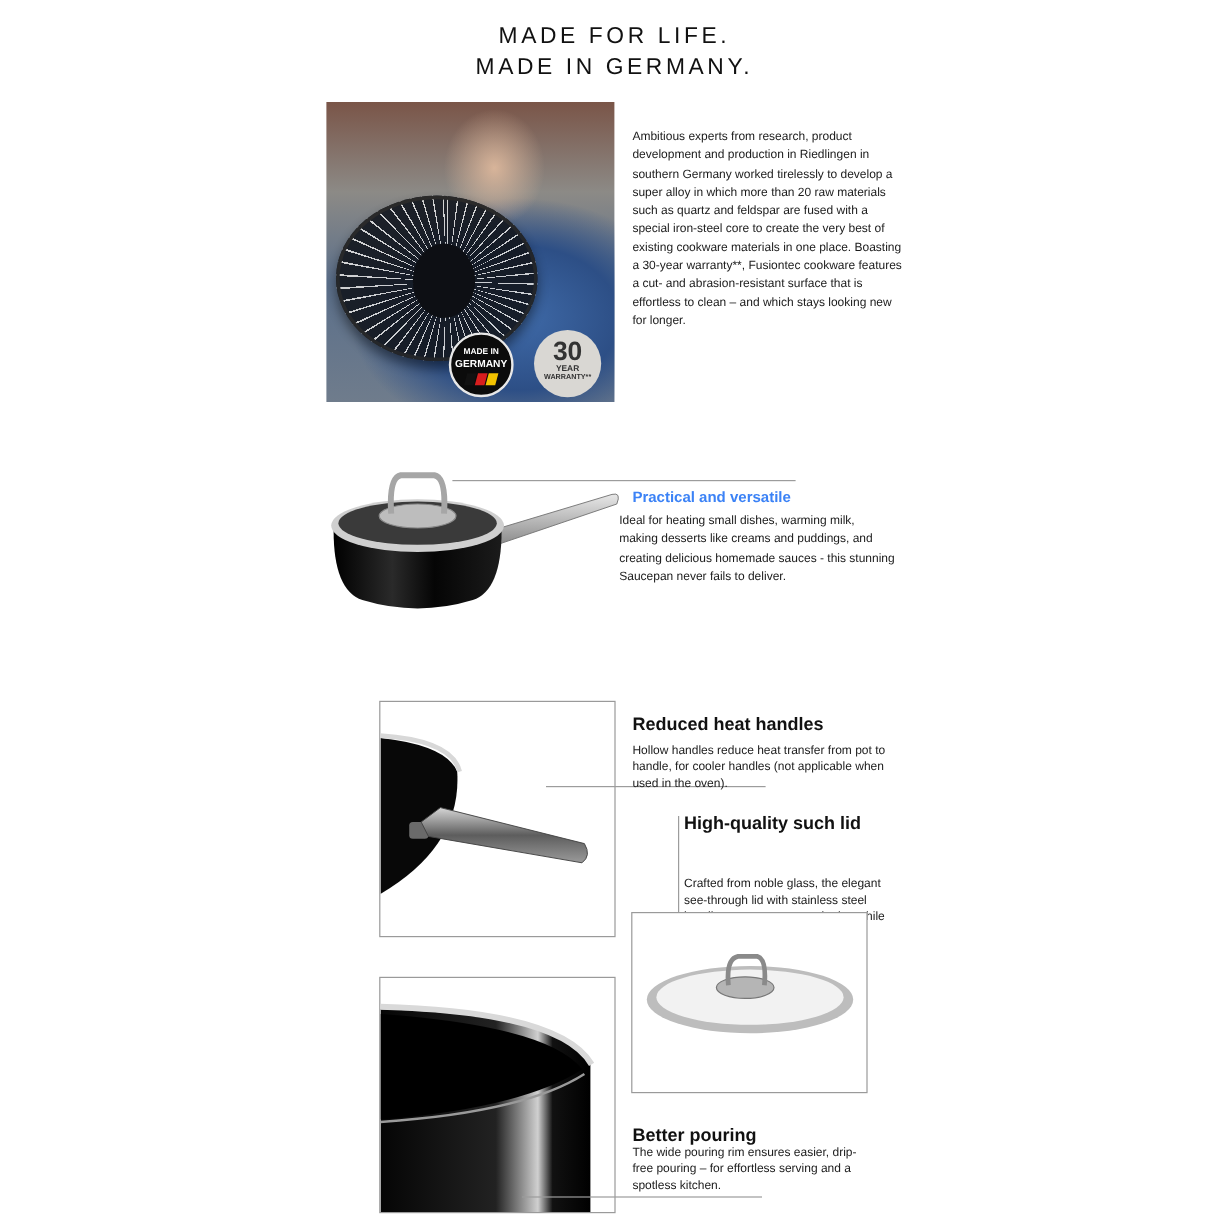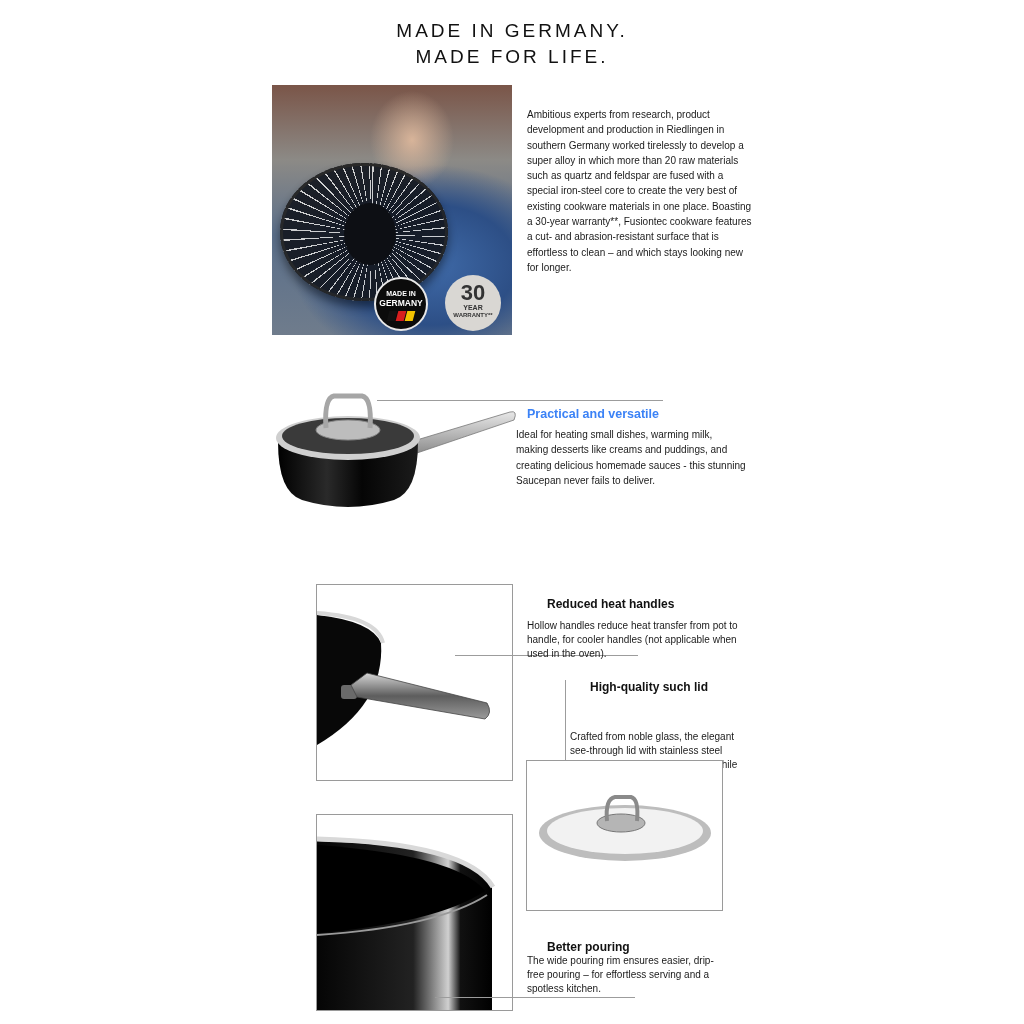--- a/index.html
+++ b/index.html
@@ -2,21 +2,21 @@
 <html><head>
 <meta charset="utf-8">
 <style>
   html, body { margin:0; padding:0; background:#ffffff; }
   body { width:1024px; height:1024px; position:relative; overflow:hidden;
          font-family:"Liberation Sans", "DejaVu Sans", sans-serif; color:#1a1a1a; }
   .abs { position:absolute; }
   .headline { left:0; width:1024px; top:18px; text-align:center; font-size:19px;
               letter-spacing:3px; line-height:26px; color:#111; font-weight:400; }
   .para { font-size:10px; line-height:15.3px; color:#1a1a1a; }
-  .feat-title { font-weight:700; font-size:12px; line-height:14px; color:#111;margin-left:20px; }
+  .feat-title { font-weight:700; font-size:15px; line-height:14px; color:#111; }
   .big-title { font-weight:700; font-size:12.5px; line-height:18px; color:#3b82f6; }
   .frame { border:1px solid #9a9a9a; background:#fff; overflow:hidden; box-sizing:border-box; }
   .hline { height:1px; background:#9c9c9c; }
   .vline { width:1px; background:#9c9c9c; }
   .photo { overflow:hidden;
     background:
       radial-gradient(ellipse 60px 70px at 140px 55px, rgba(230,190,160,0.85), rgba(180,140,110,0.0) 70%),
       radial-gradient(ellipse 140px 100px at 160px 180px, #3f6aa8 0%, #2d4f86 60%, rgba(40,70,120,0) 100%),
       linear-gradient(180deg, #7a5548 0%, #8c8a86 30%, #5b6f8a 60%, #6f7c8c 100%); }
   .pan-disc { left:8px; top:78px; width:168px; height:138px; border-radius:50%;
@@ -32,22 +32,22 @@
   .badge-30 { left:173px; top:190px; width:56px; height:56px; border-radius:50%; background:#d9d7d3;
     color:#333; text-align:center; }
   .badge-30 .n { font-size:22px; font-weight:700; line-height:22px; margin-top:7px; }
   .badge-30 .y { font-size:7px; font-weight:700; line-height:8px; }
   .badge-30 .w { font-size:6px; font-weight:700; line-height:7px; }
 </style>
 </head>
 <body>
 
 <div class="abs headline">
+  <div>MADE FOR LIFE.</div>
   <div>MADE IN GERMANY.</div>
-  <div>MADE FOR LIFE.</div>
 </div>
 
 <div class="abs photo" style="left:272px; top:85px; width:240px; height:250px;">
   <div class="abs pan-disc"></div>
   <div class="abs pan-center"></div>
   <div class="abs badge-de">
     <div class="t1">MADE IN</div>
     <div class="t2">GERMANY</div>
     <div class="flag">
       <span style="background:#111;"></span>

